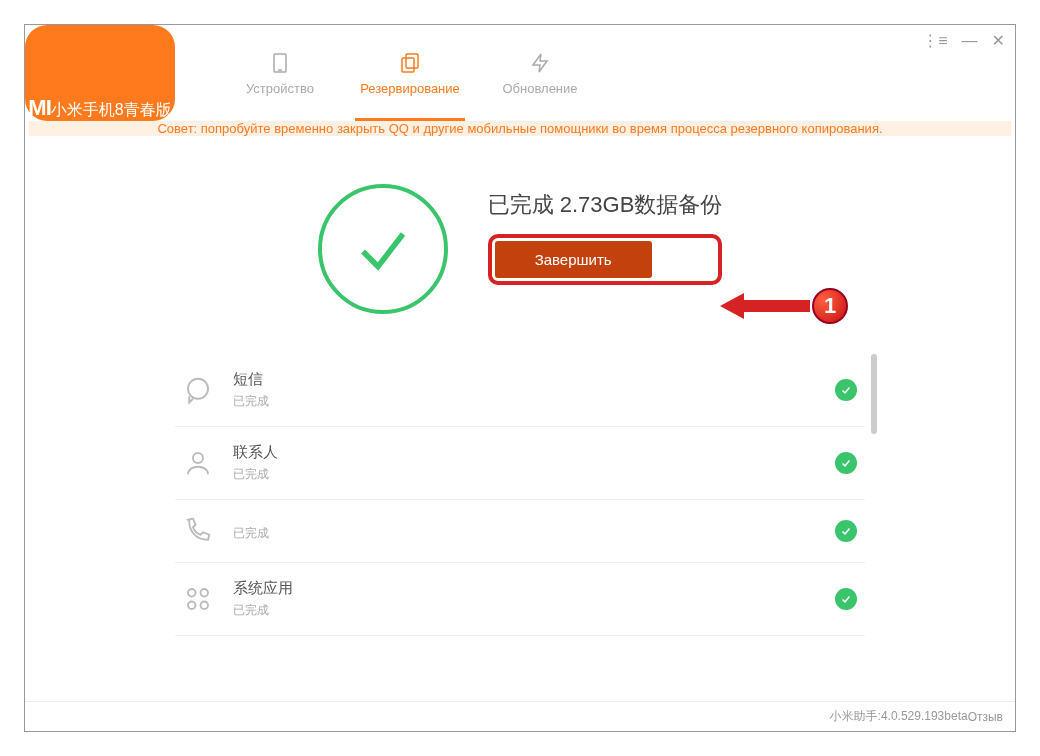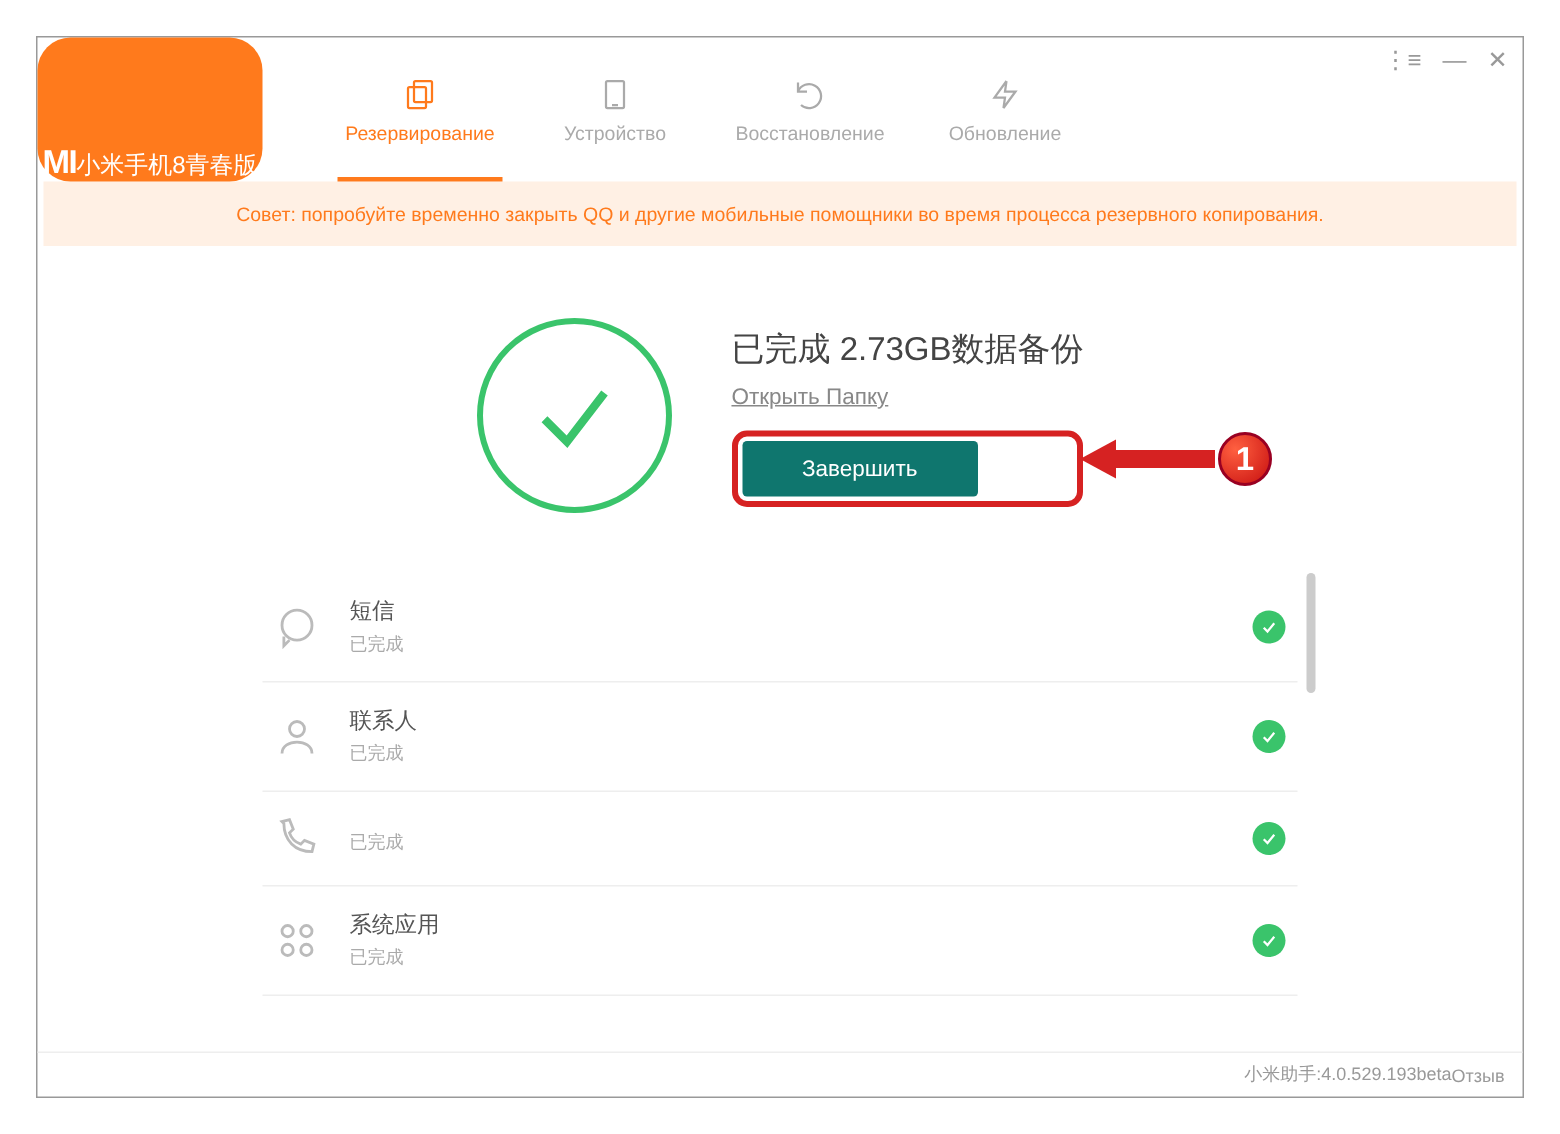--- a/index.html
+++ b/index.html
@@ -15,34 +15,34 @@
 .tabs { display: flex; align-items: stretch; padding-left: 40px; flex: 1; }
 .tab { display: flex; flex-direction: column; align-items: center; justify-content: center; width: 130px; color: #aaa; cursor: pointer; gap: 6px; position: relative; }
 .tab.active { color: #ff7a1c; }
 .tab.active::after { content: ""; position: absolute; bottom: 0; left: 10px; right: 10px; height: 3px; background: #ff7a1c; }
 .tab .tab-label { font-size: 13px; }
 .tab-icon { width: 24px; height: 24px; display: flex; align-items: center; justify-content: center; }
 
 .window-controls { position: absolute; top: 8px; right: 10px; display: flex; gap: 14px; color: #999; align-items: center; }
 .wc { cursor: pointer; font-size: 16px; line-height: 1; }
 
-.tip-bar { background: #fff0e4; color: #ff7a1c; text-align: center; font-size: 13px; padding: 14px 0; margin: 0 4px; }
+.tip-bar { background: #fff0e4; color: #ff7a1c; text-align: center; font-size: 13px; padding: 0 0; margin: 0 4px; }
 
 .content { flex: 1; display: flex; flex-direction: column; align-items: center; padding-top: 48px; }
 
 .status-row { display: flex; align-items: flex-start; gap: 40px; }
 .check-circle { width: 130px; height: 130px; border: 4px solid #3ac46b; border-radius: 50%; display: flex; align-items: center; justify-content: center; }
 .check-circle svg { width: 60px; height: 60px; }
 
 .status-text { display: flex; flex-direction: column; gap: 8px; padding-top: 6px; }
 .status-title { font-size: 22px; color: #444; text-align: center; }
 .open-folder { font-size: 15px; color: #888; text-decoration: underline; cursor: pointer; }
 
 .finish-wrap { margin-top: 6px; border: 4px solid #d62222; border-radius: 10px; padding: 3px; display: inline-flex; position: relative; }
-.finish-btn { background: #0f766e; color: #fff; border: none; padding: 10px 40px; font-size: 15px; border-radius: 3px; cursor: pointer; }
+.finish-btn { background: #c2410c; color: #fff; border: none; padding: 10px 40px; font-size: 15px; border-radius: 3px; cursor: pointer; }
 
 .arrow-annot { position: absolute; left: 720px; top: 288px; display: flex; align-items: center; }
 .arrow-shape { width: 90px; height: 26px; position: relative; }
 .arrow-head { position: absolute; left: 0; top: 0; width: 0; height: 0; border-top: 13px solid transparent; border-bottom: 13px solid transparent; border-right: 24px solid #d62222; }
 .arrow-body { position: absolute; left: 22px; top: 7px; width: 68px; height: 12px; background: #d62222; }
 .arrow-badge { width: 36px; height: 36px; border-radius: 50%; background: radial-gradient(circle at 30% 30%, #ff6040, #c81010); color: #fff; font-weight: bold; font-size: 22px; display: flex; align-items: center; justify-content: center; border: 2px solid #902; margin-left: 2px; }
 
 .list { width: 690px; margin-top: 40px; position: relative; }
 .list-scroll { position: absolute; right: -12px; top: 0; width: 6px; height: 80px; background: #ccc; border-radius: 3px; }
 .list-item { display: flex; align-items: center; padding: 16px 8px; border-bottom: 1px solid #eee; }
@@ -61,46 +61,37 @@
 <body>
 
 <div class="window">
 
   <div class="header">
     <div class="logo-block">
       <div class="mi-logo">MI</div>
       <div class="device-name">小米手机8青春版</div>
     </div>
     <div class="tabs">
+      <div class="tab">
+        <span class="tab-icon">
+          <svg viewBox="0 0 24 24" fill="none" stroke="currentColor" stroke-width="1.5">
+              <rect x="6" y="3" width="12" height="18" rx="1"></rect>
+              <line x1="10" y1="19" x2="14" y2="19"></line>
+            </svg>
+        </span>
+        <span class="tab-label">Устройство</span>
+      </div>
       <div class="tab active">
         <span class="tab-icon">
           <svg viewBox="0 0 24 24" fill="none" stroke="currentColor" stroke-width="1.5">
               <rect x="8" y="3" width="12" height="14" rx="1"></rect>
               <rect x="4" y="7" width="12" height="14" rx="1"></rect>
             </svg>
         </span>
         <span class="tab-label">Резервирование</span>
-      </div>
-      <div class="tab">
-        <span class="tab-icon">
-          <svg viewBox="0 0 24 24" fill="none" stroke="currentColor" stroke-width="1.5">
-              <rect x="6" y="3" width="12" height="18" rx="1"></rect>
-              <line x1="10" y1="19" x2="14" y2="19"></line>
-            </svg>
-        </span>
-        <span class="tab-label">Устройство</span>
-      </div>
-      <div class="tab">
-        <span class="tab-icon">
-          <svg viewBox="0 0 24 24" fill="none" stroke="currentColor" stroke-width="1.5">
-              <path d="M4 10a8 8 0 1 1 2 9"></path>
-              <polyline points="4 4 4 10 10 10"></polyline>
-            </svg>
-        </span>
-        <span class="tab-label">Восстановление</span>
       </div>
       <div class="tab">
         <span class="tab-icon">
           <svg viewBox="0 0 24 24" fill="none" stroke="currentColor" stroke-width="1.5">
               <polyline points="13 3 5 14 12 14 11 21 19 10 12 10 13 3"></polyline>
             </svg>
         </span>
         <span class="tab-label">Обновление</span>
       </div>
     </div>
@@ -115,21 +106,20 @@
 
   <div class="content">
     <div class="status-row">
       <div class="check-circle">
         <svg viewBox="0 0 24 24" fill="none" stroke="#3ac46b" stroke-width="2.2">
             <polyline points="4 13 10 19 20 6"></polyline>
           </svg>
       </div>
       <div class="status-text">
         <div class="status-title">已完成 2.73GB数据备份</div>
-        <a class="open-folder">Открыть Папку</a>
         <div class="finish-wrap">
           <button class="finish-btn">Завершить</button>
         </div>
       </div>
     </div>
 
     <div class="list">
       <div class="list-scroll"></div>
 
       <div class="list-item">

